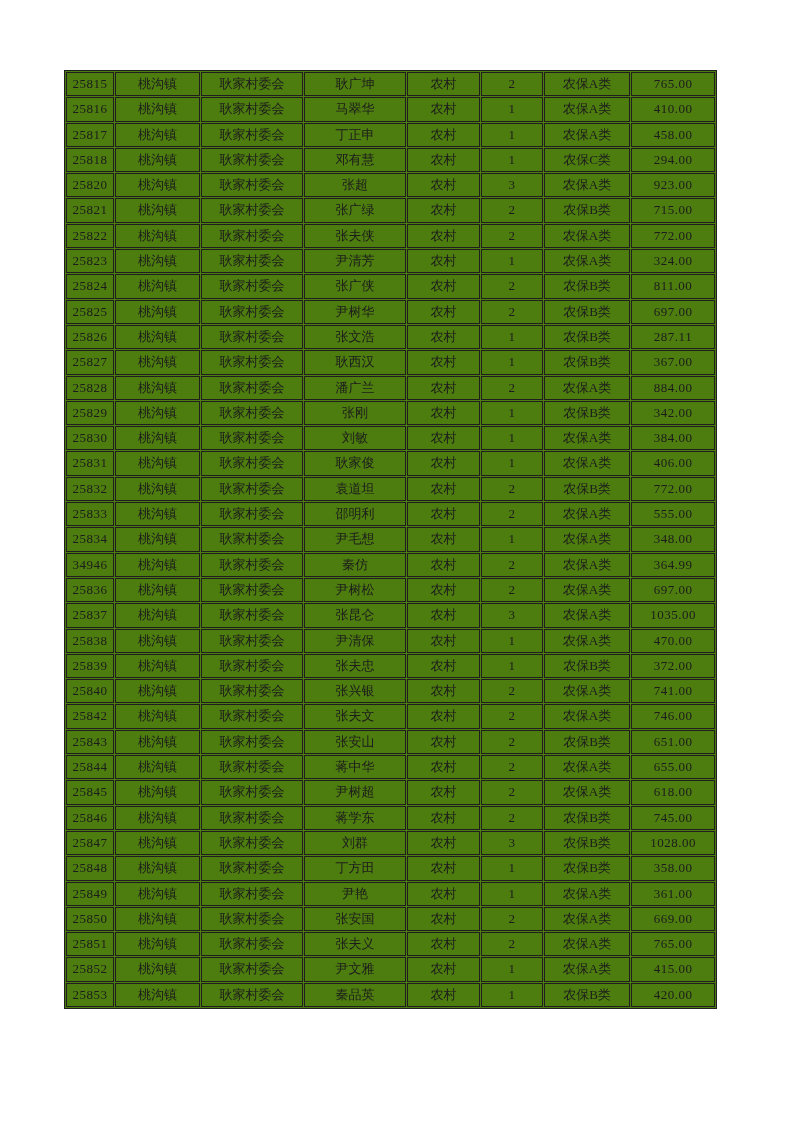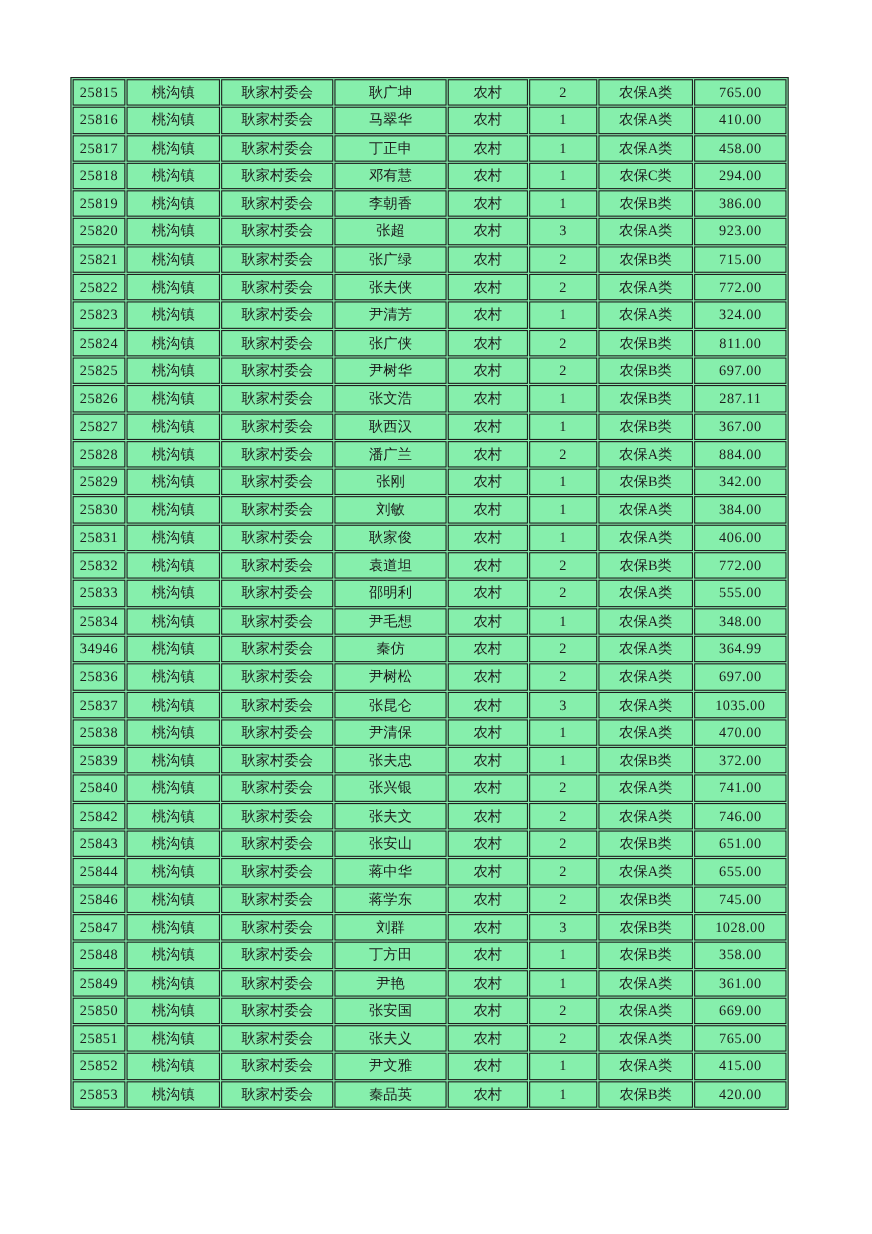--- a/index.html
+++ b/index.html
@@ -18,21 +18,21 @@
   }
   table.roster {
     position: absolute;
     left: 64px;
     top: 70px;
     width: 644px;
     table-layout: fixed;
     border-collapse: separate;
     border-spacing: 1px;
     border: 1px solid #1f1f1f;
-    background: #86efac;
+    background: #4d7c0f;
     font-size: 13px;
   }
   table.roster td {
     border: 1px solid #1f1f1f;
     height: 22.3px;
     line-height: 22.3px;
     padding: 0;
     text-align: center;
     vertical-align: middle;
     white-space: nowrap;
@@ -94,30 +94,20 @@
           <td class="num">25818</td>
           <td>桃沟镇</td>
           <td>耿家村委会</td>
           <td>邓有慧</td>
           <td>农村</td>
           <td class="num">1</td>
           <td>农保C类</td>
           <td class="num">294.00</td>
         </tr>
         <tr>
-          <td class="num">25819</td>
-          <td>桃沟镇</td>
-          <td>耿家村委会</td>
-          <td>李朝香</td>
-          <td>农村</td>
-          <td class="num">1</td>
-          <td>农保B类</td>
-          <td class="num">386.00</td>
-        </tr>
-        <tr>
           <td class="num">25820</td>
           <td>桃沟镇</td>
           <td>耿家村委会</td>
           <td>张超</td>
           <td>农村</td>
           <td class="num">3</td>
           <td>农保A类</td>
           <td class="num">923.00</td>
         </tr>
         <tr>
@@ -342,20 +332,30 @@
         </tr>
         <tr>
           <td class="num">25844</td>
           <td>桃沟镇</td>
           <td>耿家村委会</td>
           <td>蒋中华</td>
           <td>农村</td>
           <td class="num">2</td>
           <td>农保A类</td>
           <td class="num">655.00</td>
+        </tr>
+        <tr>
+          <td class="num">25845</td>
+          <td>桃沟镇</td>
+          <td>耿家村委会</td>
+          <td>尹树超</td>
+          <td>农村</td>
+          <td class="num">2</td>
+          <td>农保A类</td>
+          <td class="num">618.00</td>
         </tr>
         <tr>
           <td class="num">25846</td>
           <td>桃沟镇</td>
           <td>耿家村委会</td>
           <td>蒋学东</td>
           <td>农村</td>
           <td class="num">2</td>
           <td>农保B类</td>
           <td class="num">745.00</td>

